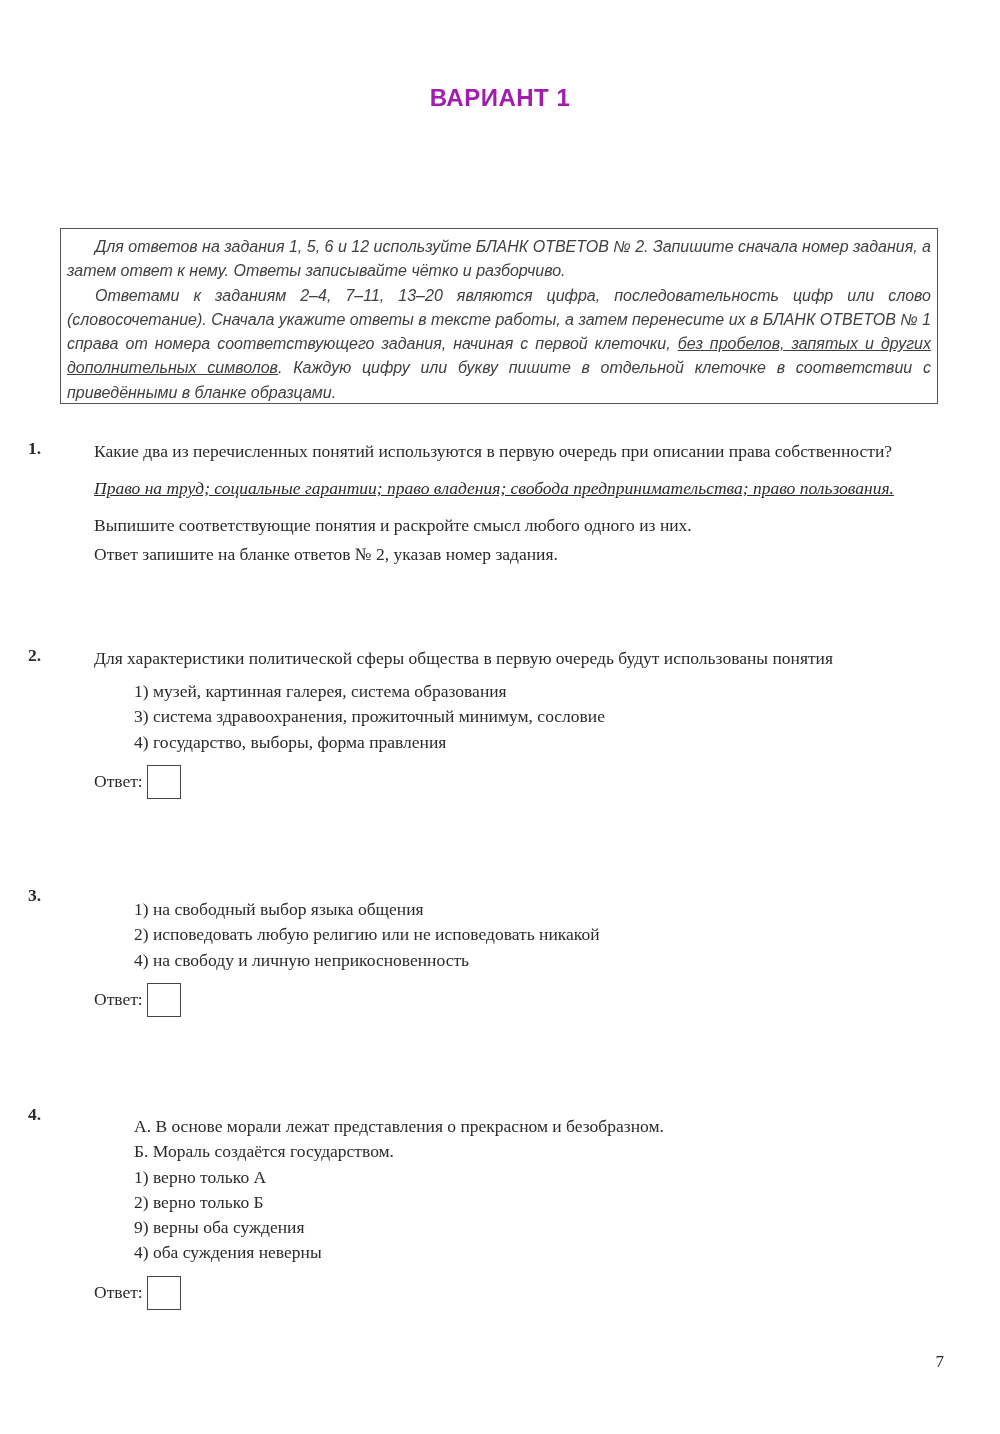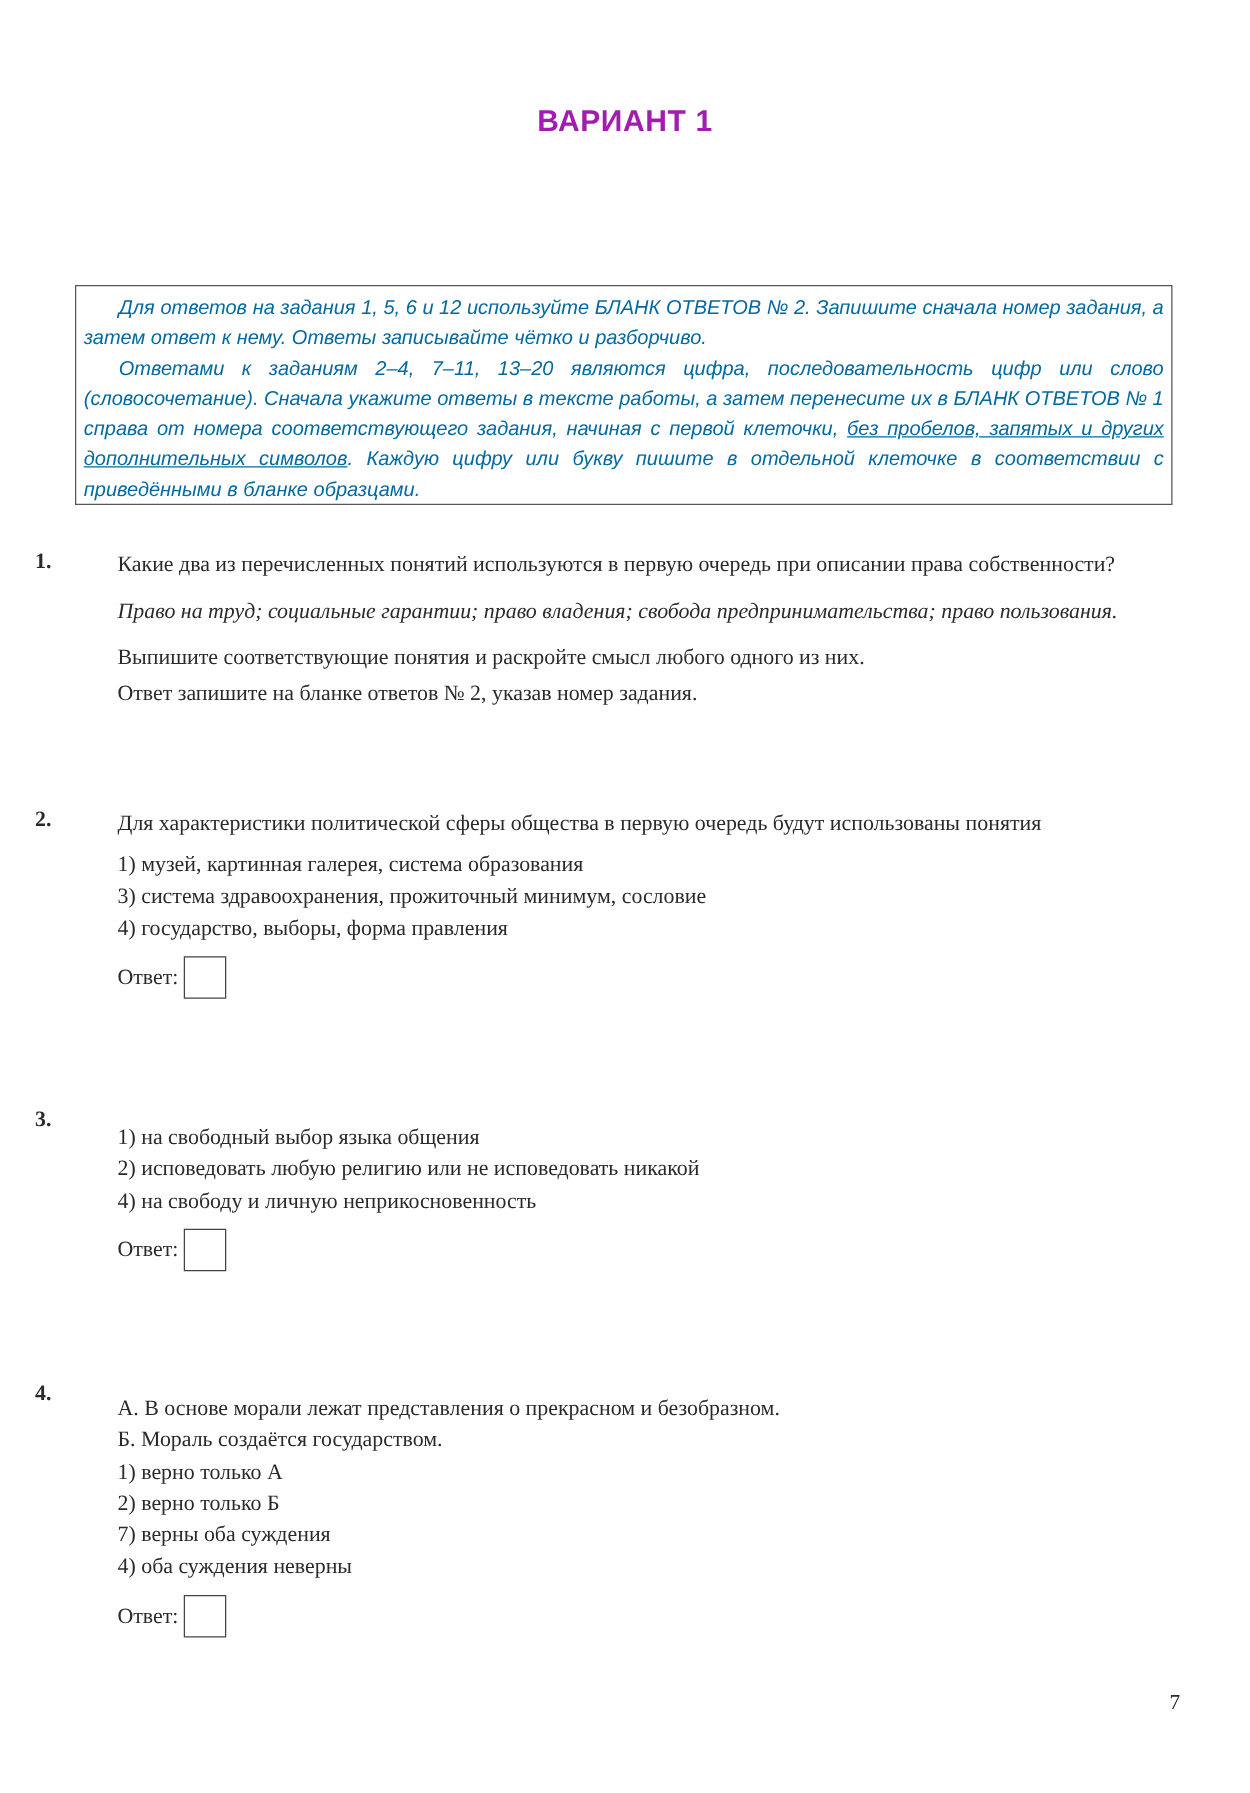--- a/index.html
+++ b/index.html
@@ -11,34 +11,34 @@
   .title {
     position: absolute; top: 84px; left: 0; width: 1000px; text-align: center;
     font-family: "Liberation Sans", "DejaVu Sans", sans-serif;
     font-weight: bold; font-size: 24px; letter-spacing: 0.5px; color: #a21caf;
   }
   .instr-box {
     position: absolute; left: 60px; top: 228px; width: 878px; height: 176px;
     border: 1.5px solid #555; box-sizing: border-box;
     padding: 6px 6px 0 6px;
     font-family: "Liberation Sans", "DejaVu Sans", sans-serif;
-    font-style: italic; font-size: 16px; line-height: 24.3px; color: #0369a1;
+    font-style: italic; font-size: 16px; line-height: 24.3px; color: #404040;
     text-align: justify;
   }
   .instr-box p { margin: 0; text-indent: 28px; }
   .instr-box .ul { text-decoration: underline; }
   .task { position: absolute; left: 0; width: 1000px; font-size: 17.5px; }
   .task-num {
     position: absolute; left: 28px; top: 0; font-weight: bold; font-size: 17.5px;
   }
   .task-body { position: absolute; left: 94px; width: 866px; }
   .line { margin: 0; line-height: 26px; text-align: justify; }
-  .italic { font-style: italic; }
+  .italic { font-style: italic; text-decoration: underline; }
   .options { margin: 0; padding: 0; list-style: none; }
-  .options li { line-height: 25.3px; }
+  .options li { line-height: 25.3px; margin-left: 40px; }
   .answer-row { display: flex; align-items: center; margin-top: 8px; }
   .answer-box {
     width: 34px; height: 34px; border: 1.3px solid #444; box-sizing: border-box; margin-left: 4px;
   }
   .page-num {
     position: absolute; right: 56px; top: 1352px; font-size: 17px;
   }
 </style>
 </head>
 <body>
@@ -92,21 +92,21 @@
 </div>
 
 <div class="task" style="top:1104px;">
   <div class="task-num">4.</div>
   <div class="task-body">
     <ul class="options" style="margin-top:10px;">
       <li>А.  В основе морали лежат представления о прекрасном и безобразном.</li>
       <li>Б.  Мораль создаётся государством.</li>
       <li>1)  верно только А</li>
       <li>2)  верно только Б</li>
-      <li>7)  верны оба суждения</li>
+      <li>9)  верны оба суждения</li>
       <li>4)  оба суждения неверны</li>
     </ul>
     <div class="answer-row" style="margin-top:10px;">
       <span>Ответ:</span>
       <div class="answer-box"></div>
     </div>
   </div>
 </div>
 
 <div class="page-num">7</div>

